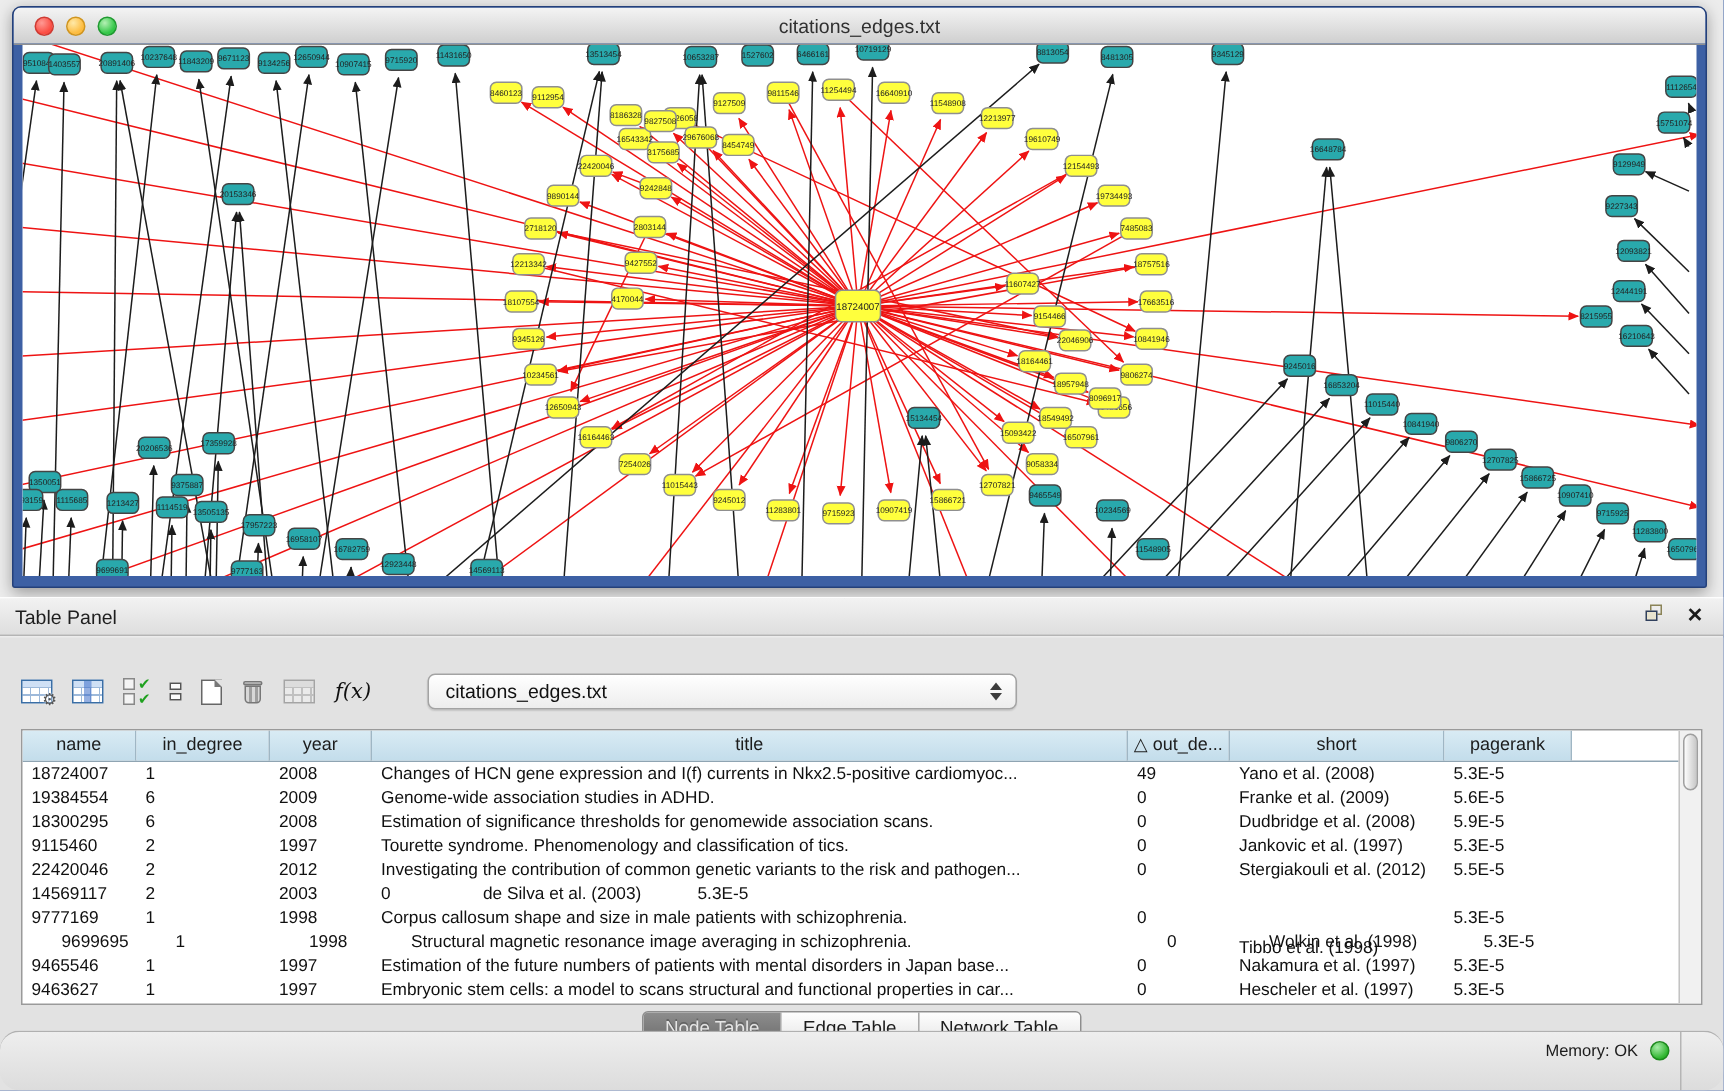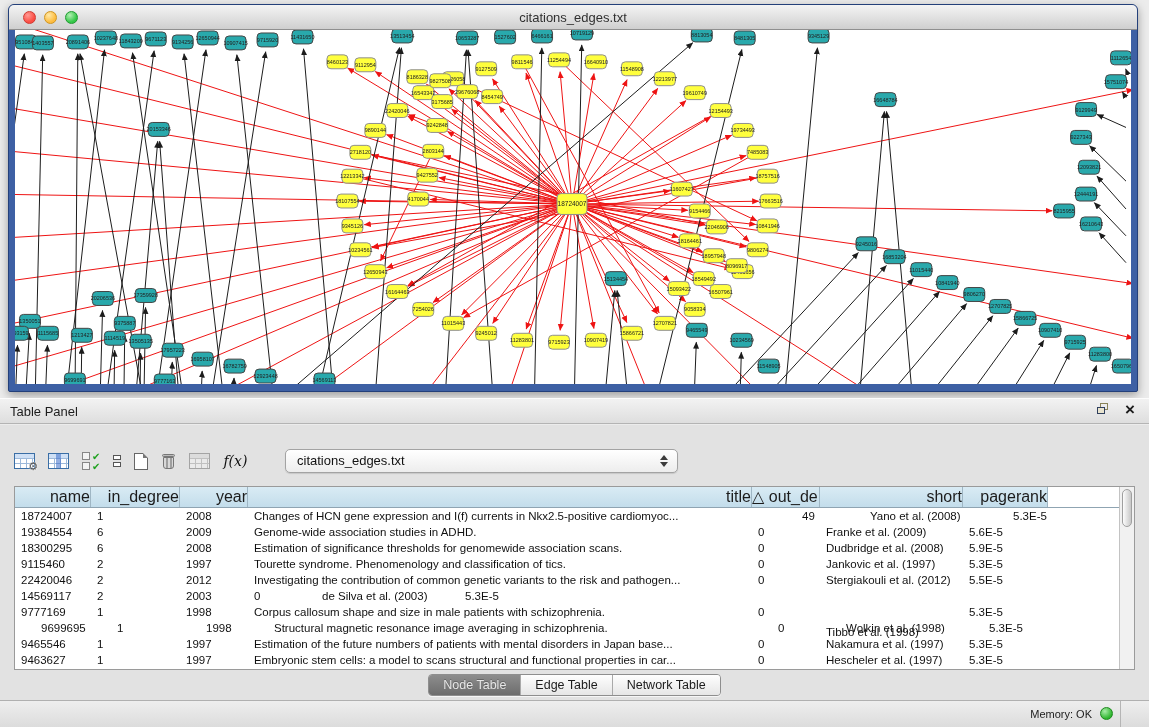--- a/index.html
+++ b/index.html
@@ -81,22 +81,22 @@
   .stepper{position:absolute;right:9px;top:5px;display:flex;flex-direction:column;gap:2px;}
   .stepper .up{width:0;height:0;border-left:4px solid transparent;border-right:4px solid transparent;border-bottom:5px solid #3c3c3c;}
   .stepper .down{width:0;height:0;border-left:4px solid transparent;border-right:4px solid transparent;border-top:5px solid #3c3c3c;}
   
   .data-table{
     position:absolute;left:14px;top:486px;width:1121px;height:184px;box-sizing:border-box;
     background:#fff;border:1px solid #9a9a9a;overflow:hidden;
   }
   .thead{display:flex;height:20px;border-bottom:1px solid #8fa4b2;}
   .th{
-    box-sizing:border-box;height:20px;line-height:19px;text-align:right;
-    font-size:16px;color:#1c1c1c;background:linear-gradient(#d9ebf4,#c3ddeb);
+    box-sizing:border-box;height:20px;line-height:19px;text-align:center;
+    font-size:12px;color:#1c1c1c;background:linear-gradient(#d9ebf4,#c3ddeb);
     border-right:1px solid #9fb6c4;overflow:hidden;white-space:nowrap;flex:0 0 auto;
   }
   .trow{display:flex;height:16px;}
   .td{
     box-sizing:border-box;height:16px;line-height:16px;padding-left:6px;
     font-size:11.5px;color:#101010;white-space:nowrap;overflow:hidden;flex:0 0 auto;
   }
   .vscroll{
     position:absolute;top:0;right:0;width:15px;bottom:0;background:#f1f1f1;
     border-left:1px solid #c3c3c3;box-sizing:border-box;
@@ -105,22 +105,22 @@
     background:linear-gradient(90deg,#fdfdfd,#c7c7c7);border:1px solid #9f9f9f;box-sizing:border-box;}
   
   .tabs-row{position:absolute;left:0;right:0;top:674px;display:flex;justify-content:center;}
   .seg-control{display:inline-flex;border:1px solid #8e8e8e;border-radius:4px;overflow:hidden;height:20px;
     box-shadow:0 1px 0 rgba(255,255,255,.7);}
   .seg{padding:0 14px;font-size:12.5px;line-height:20px;background:linear-gradient(#fefefe,#e6e6e6);
     color:#1c1c1c;border-left:1px solid #a9a9a9;}
   .seg:first-child{border-left:none;}
   .seg.active{background:linear-gradient(#8d8d8d,#6d6d6d);color:#e6e6e6;text-shadow:0 -1px 0 rgba(0,0,0,.25);}
   
-  .status-bar{position:absolute;left:0;right:0;bottom:0;height:27px;
-    background:linear-gradient(#eeeeee,#dcdcdc);border-top:1px solid #b0b0b0;box-sizing:border-box;}
+  .status-bar{position:absolute;left:0;right:0;bottom:0;height:40px;
+    background:linear-gradient(#eeeeee,#dcdcdc);border-top:1px solid #b0b0b0;box-sizing:border-box;border-radius:13px;}
   .mem-label{position:absolute;right:57px;top:7px;font-size:11px;color:#1c1c1c;}
   .mem-dot{position:absolute;right:36px;top:6px;width:13px;height:13px;border-radius:50%;
     background:radial-gradient(circle at 35% 30%,#a8eca8,#2eb52e 70%);border:1px solid #1d8a1d;box-sizing:border-box;}
   .status-divider{position:absolute;right:28px;top:0;bottom:0;width:1px;background:#b5b5b5;}
   .splitter-grip{position:absolute;left:558px;top:399px;width:0;height:0;
     border-left:5px solid transparent;border-right:5px solid transparent;border-bottom:6px solid #9a9a9a;}
 </style>
 </head>
 <body>
 
@@ -819,21 +819,21 @@
       <div class="th" style="width: 68px;">△ out_de...</div>
       <div class="th" style="width: 143px;">short</div>
       <div class="th" style="width: 85px;">pagerank</div>
     </div>
   <div id="tbody">
       <div class="trow">
         <div class="td" style="width: 76px;">18724007</div>
         <div class="td" style="width: 89px;">1</div>
         <div class="td" style="width: 68px;">2008</div>
         <div class="td" style="width: 504px;">Changes of HCN gene expression and I(f) currents in Nkx2.5-positive cardiomyoc...</div>
-        <div class="td" style="width: 68px; margin-left: 44px;">49</div>
+        <div class="td" style="width: 68px;">49</div>
         <div class="td" style="width: 143px;">Yano et al. (2008)</div>
         <div class="td" style="width: 85px;">5.3E-5</div>
       </div>
       <div class="trow">
         <div class="td" style="width: 76px;">19384554</div>
         <div class="td" style="width: 89px;">6</div>
         <div class="td" style="width: 68px;">2009</div>
         <div class="td" style="width: 504px;">Genome-wide association studies in ADHD.</div>
         <div class="td" style="width: 68px;">0</div>
         <div class="td" style="width: 143px;">Franke et al. (2009)</div>

